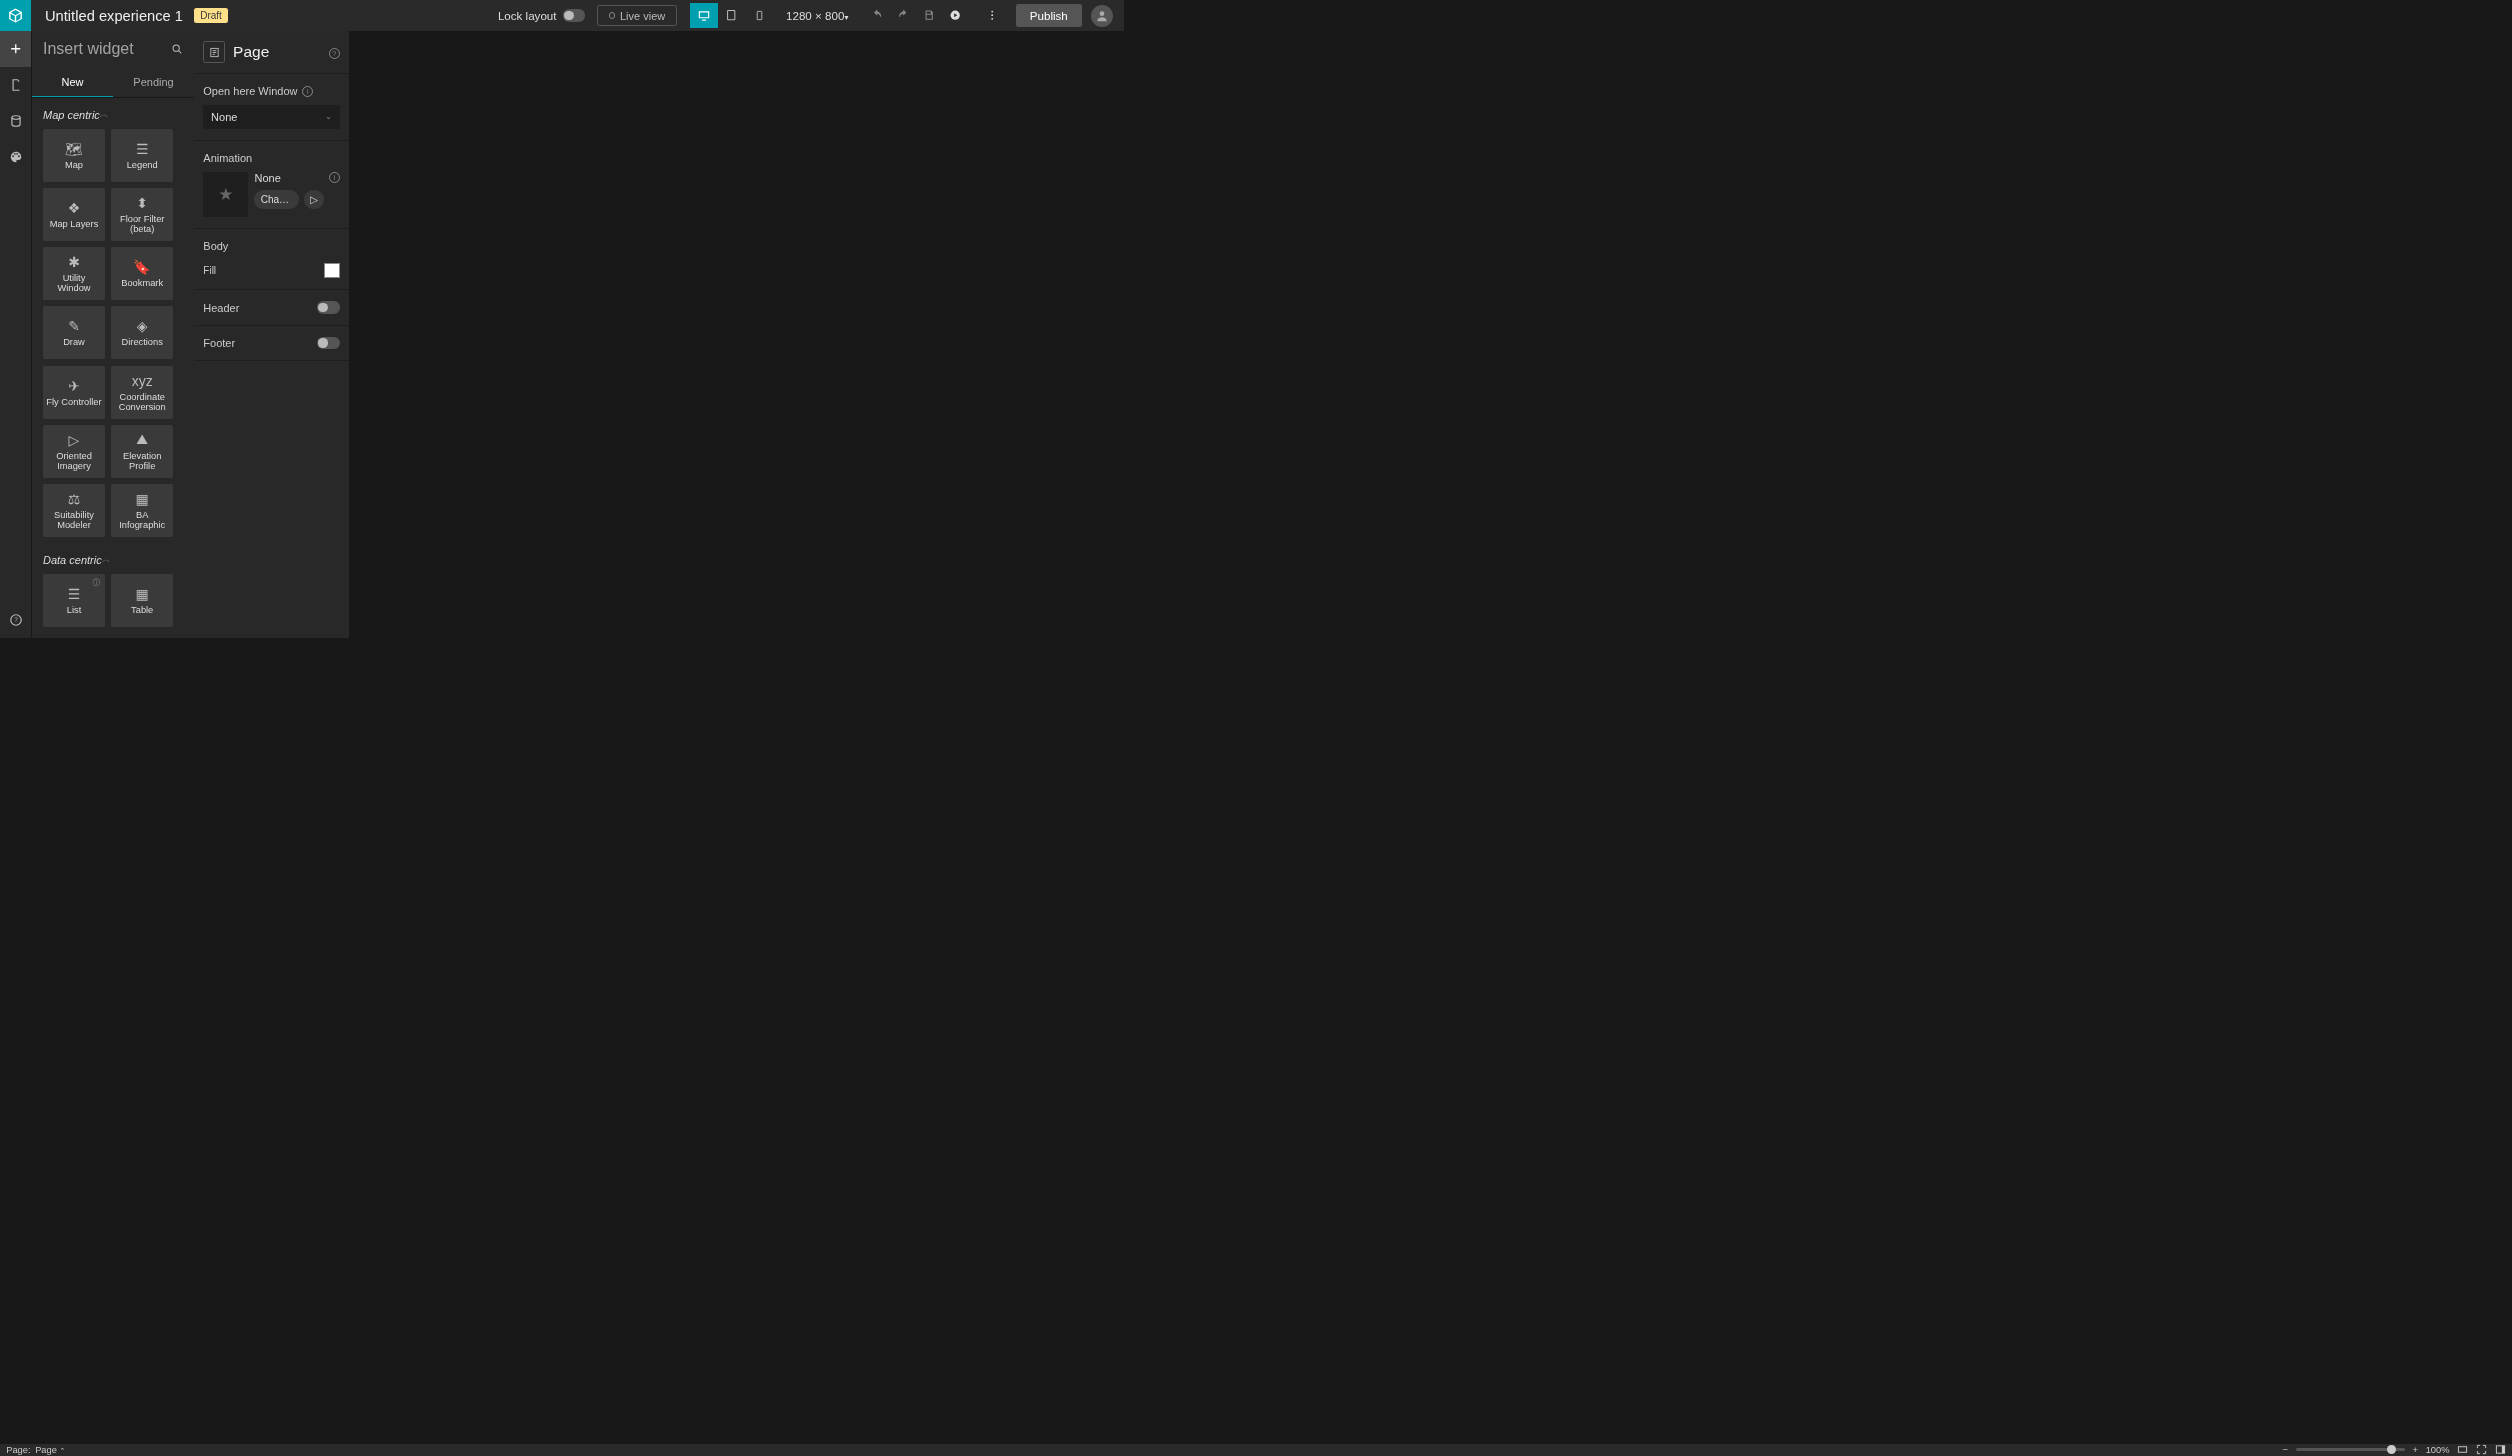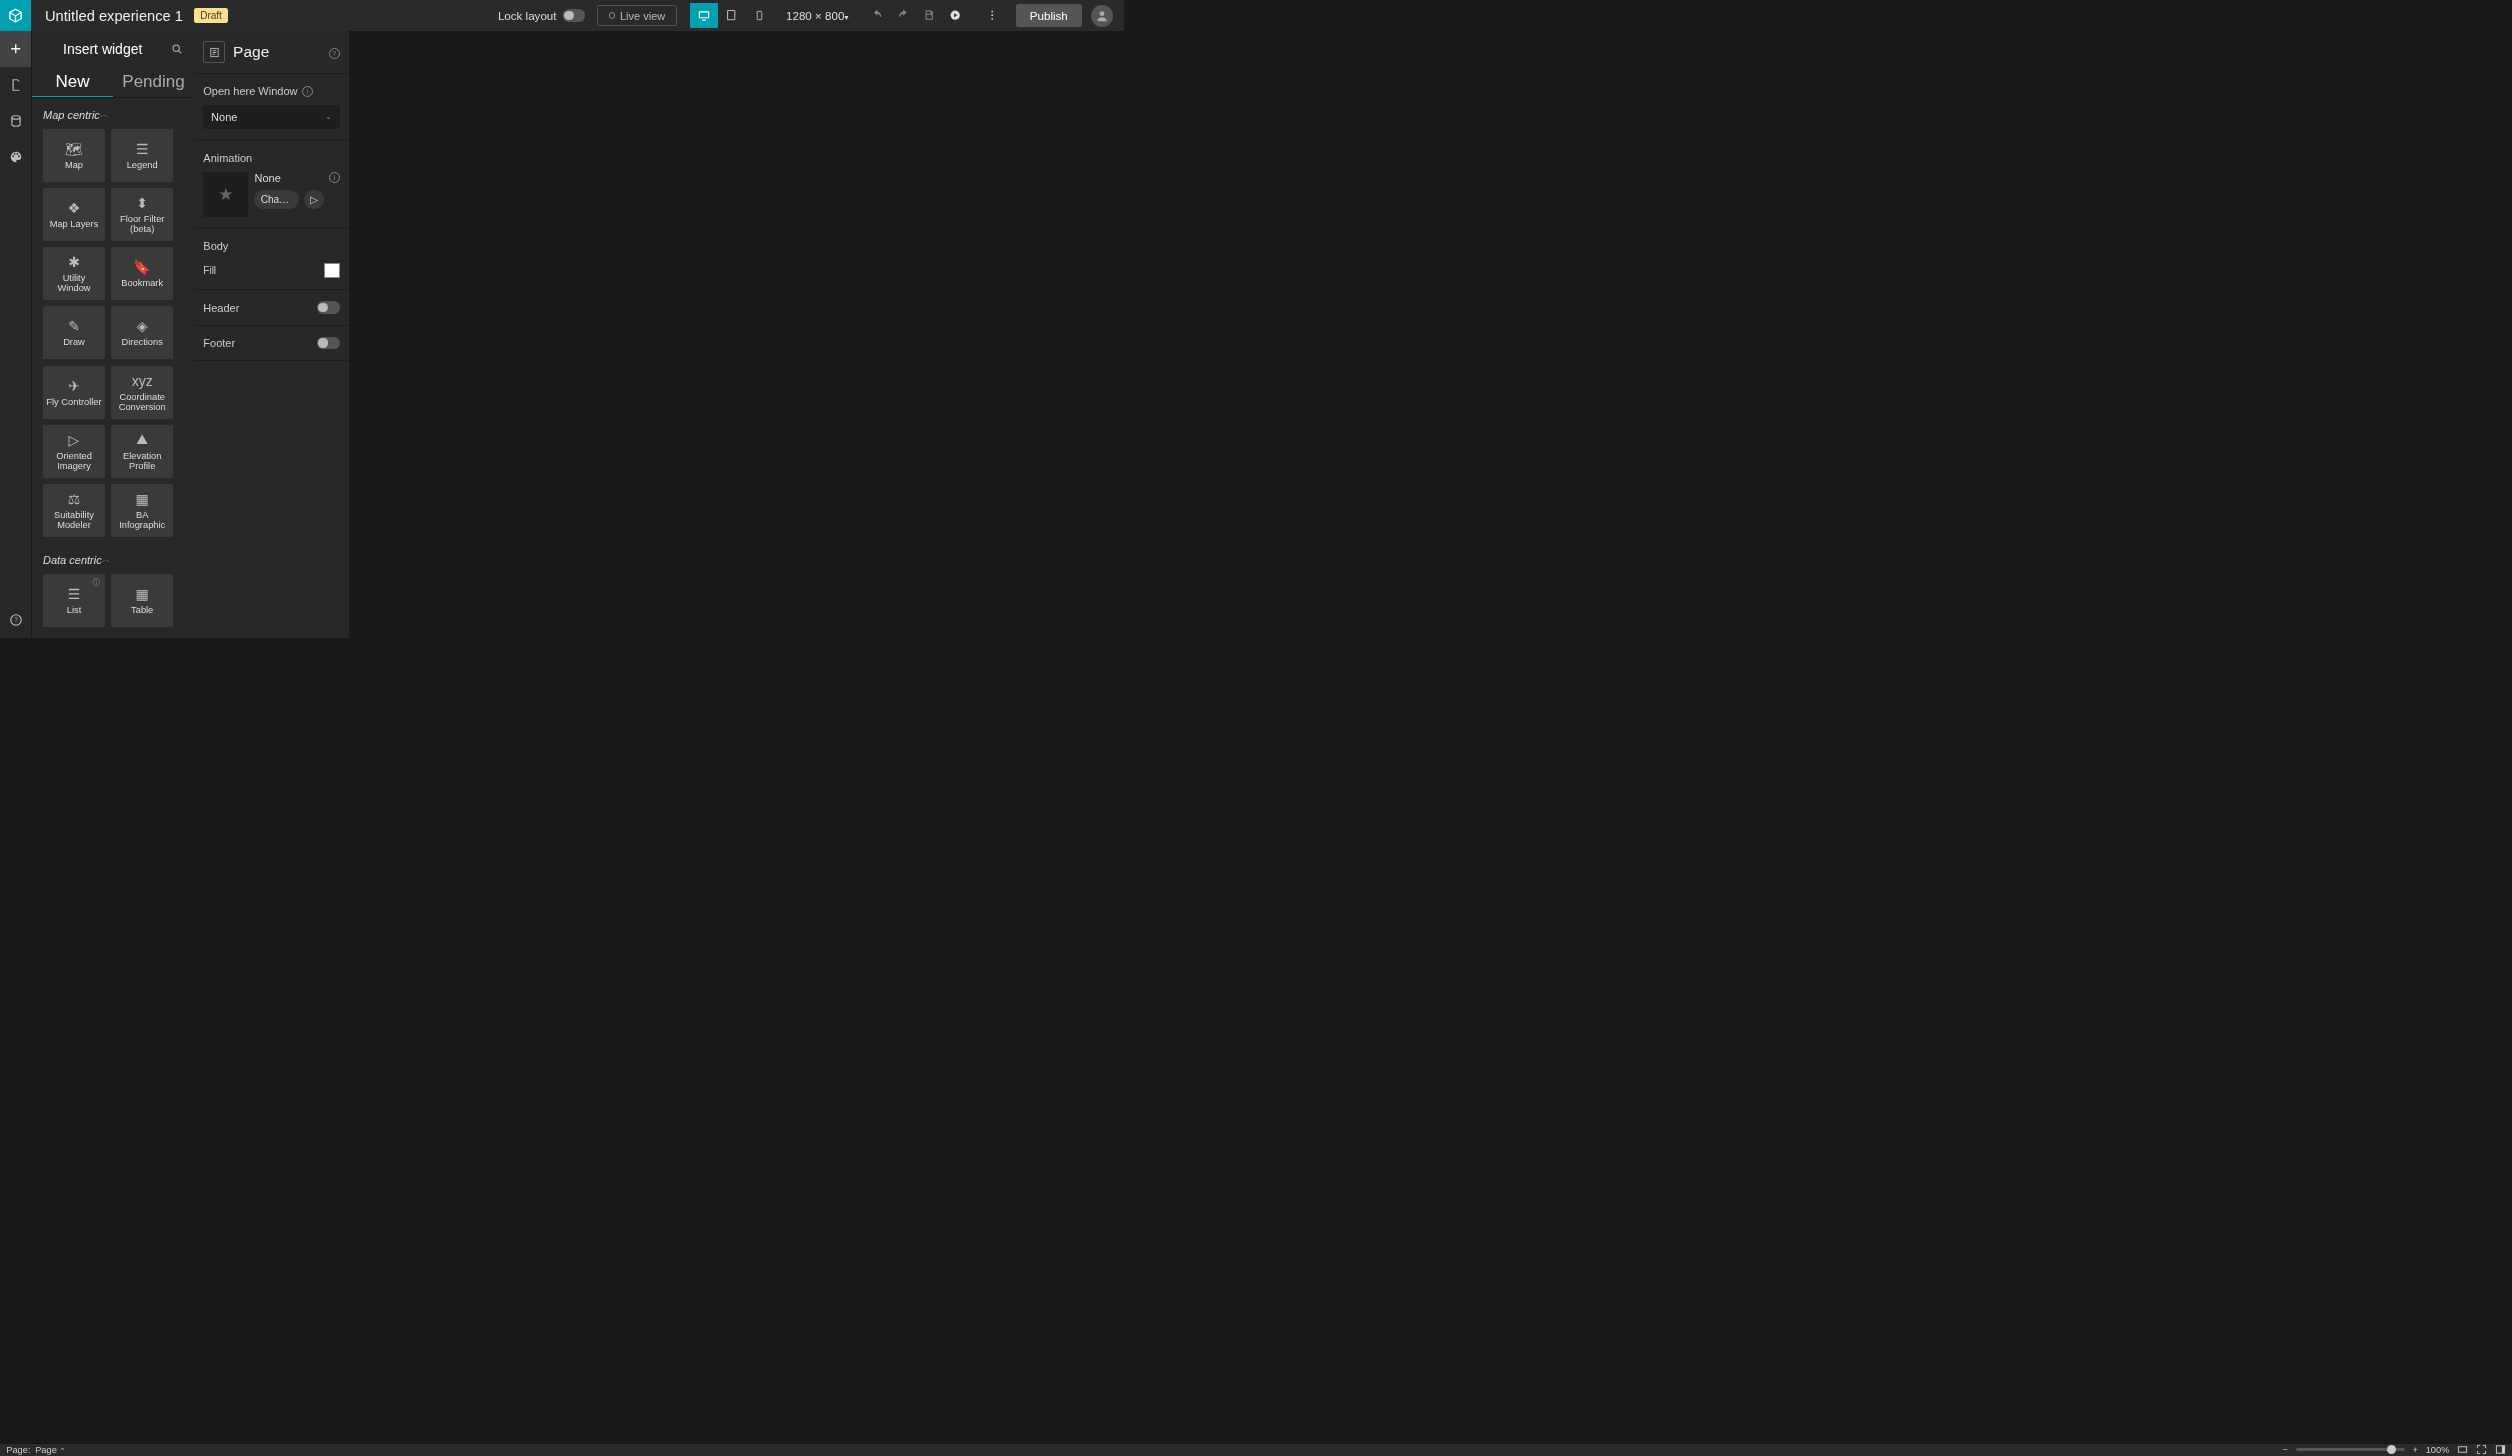--- a/index.html
+++ b/index.html
@@ -99,27 +99,27 @@
     
     .insert-panel {
       width: 163px; background: #282828;
       display: flex; flex-direction: column;
       border-left: 0.8px solid #181818;
     }
     .insert-header {
       height: 36px; display: flex; align-items: center;
       padding: 0 11px; justify-content: space-between;
     }
-    .insert-title { color: #ffffff; font-size: 14px; margin-left: 20px; }
+    .insert-title { color: #a3a3a3; font-size: 16px; }
     .insert-tabs {
       display: flex; height: 31px; border-bottom: 0.8px solid #181818;
     }
     .insert-tab {
       flex: 1; display: flex; align-items: center; justify-content: center;
-      color: #aaa; font-size: 17px; cursor: pointer;
+      color: #aaa; font-size: 11px; cursor: pointer;
     }
     .insert-tab.active {
       color: #fff; border-bottom: 1.6px solid #00a0b0;
     }
     .insert-scroll {
       flex: 1; overflow-y: auto; padding: 0 3.1px 0 11px;
       scrollbar-width: thin; scrollbar-color: #555 #282828;
     }
     .insert-scroll::-webkit-scrollbar { width: 4.7px; }
     .insert-scroll::-webkit-scrollbar-thumb { background: #555; }

